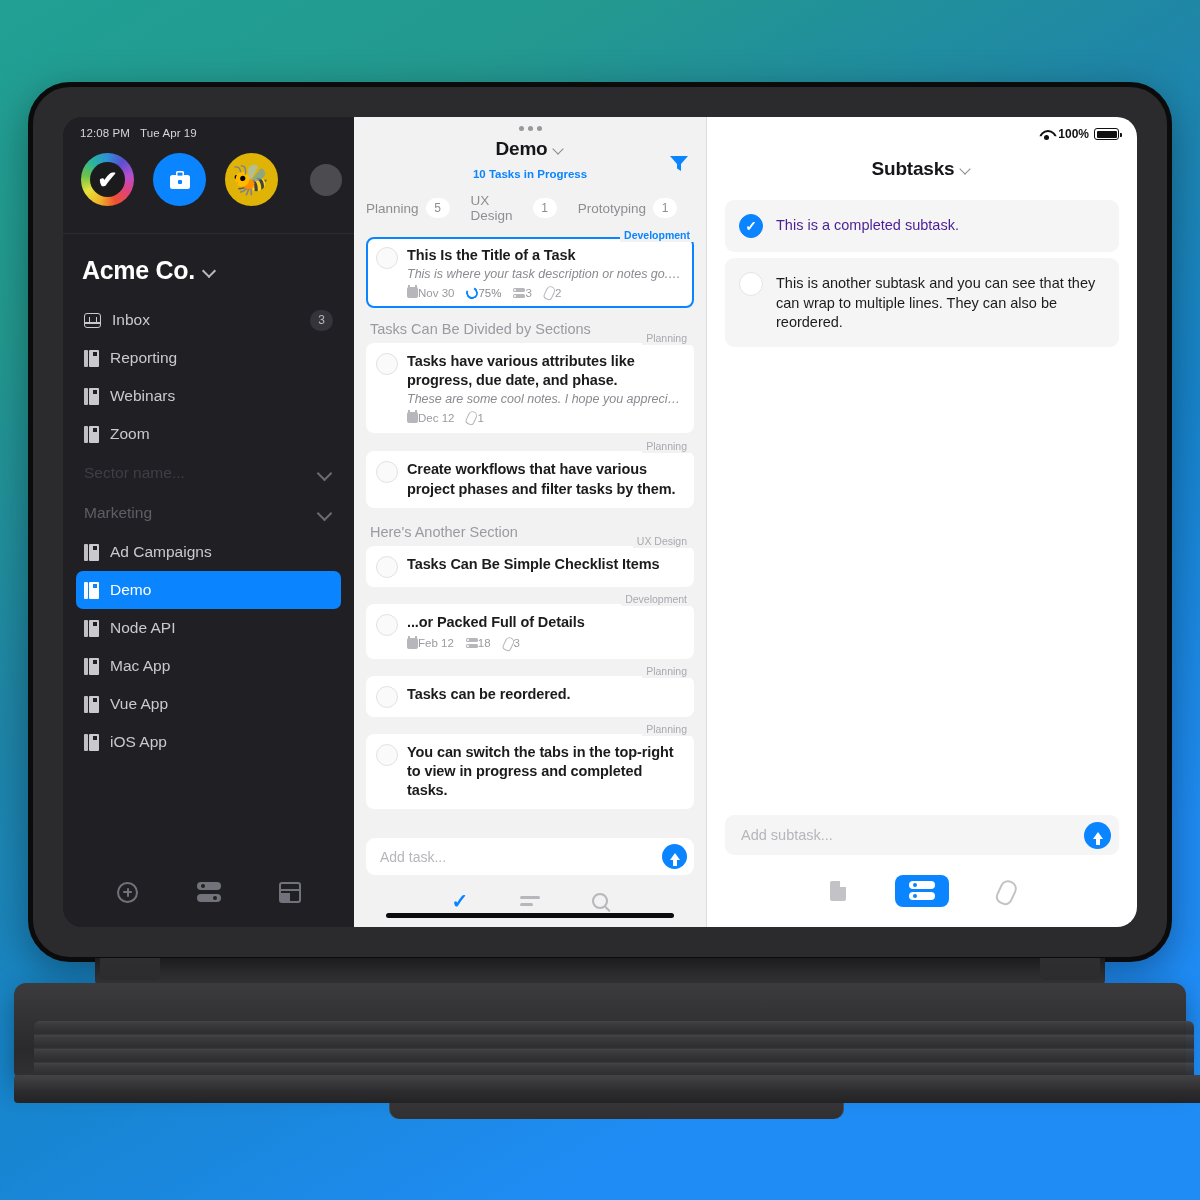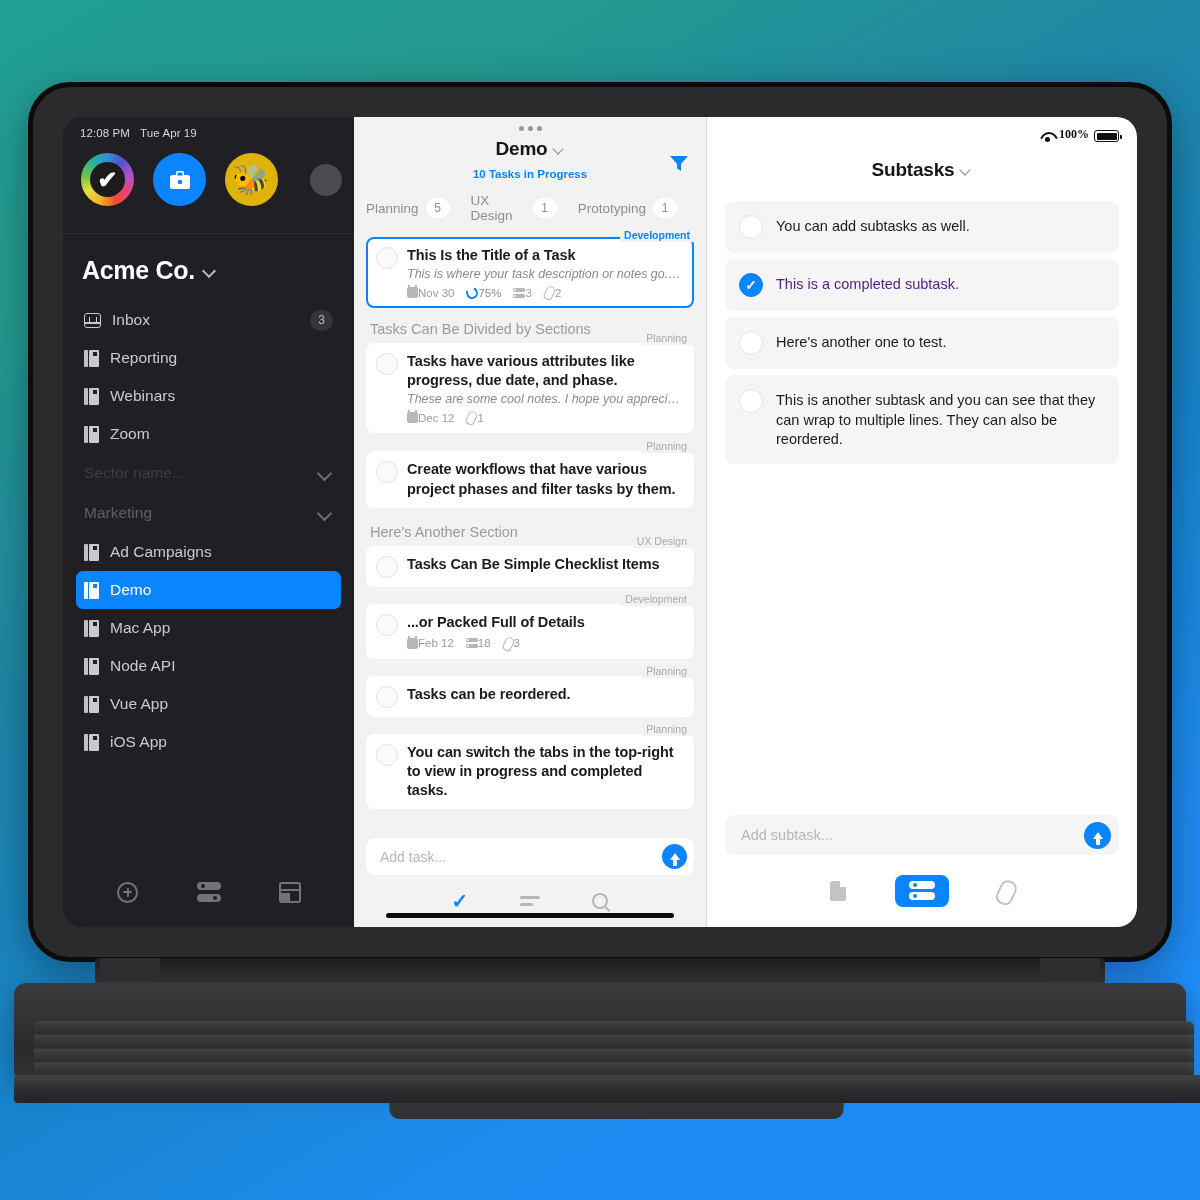--- a/index.html
+++ b/index.html
@@ -304,22 +304,22 @@
   .home-ind {
     position:absolute; left:50%; transform:translateX(-50%); bottom:9px;
     width:288px; height:5px; border-radius:3px; background:#0d0d0f;
   }
 
   
   .rightpanel {
     flex:1 1 auto; background:#fff; display:flex; flex-direction:column; position:relative;
   }
   .r-status {
-    display:flex; align-items:flex-end; justify-content:flex-end; gap:5px;
-    padding: 10px 18px 0 0; font-size:12px; font-weight:bold; color:#111;font-family:Liberation Serif, serif;
+    display:flex; align-items:center; justify-content:flex-end; gap:5px;
+    padding: 10px 18px 0 0; font-size:12px; font-weight:bold; color:#111;
   }
   .wifi { width:14px; height:11px; position:relative; }
   .wifi::before {
     content:""; position:absolute; left:0; top:1px; width:14px; height:14px;
     border:2.2px solid #111; border-radius:50%;
     clip-path: polygon(0 0, 100% 0, 100% 38%, 0 38%);
   }
   .wifi::after {
     content:""; position:absolute; left:4.5px; top:6px; width:5px; height:5px;
     border-radius:50%; background:#111;
@@ -457,27 +457,27 @@
           <div class="nav-item active">
             <span class="icon-doc">
                 <i></i>
               </span>
             <span>Demo</span>
           </div>
           <div class="nav-item">
             <span class="icon-doc">
                 <i></i>
               </span>
+            <span>Node API</span>
+          </div>
+          <div class="nav-item">
+            <span class="icon-doc">
+                <i></i>
+              </span>
             <span>Mac App</span>
-          </div>
-          <div class="nav-item">
-            <span class="icon-doc">
-                <i></i>
-              </span>
-            <span>Node API</span>
           </div>
           <div class="nav-item">
             <span class="icon-doc">
                 <i></i>
               </span>
             <span>Vue App</span>
           </div>
           <div class="nav-item">
             <span class="icon-doc">
                 <i></i>
@@ -698,30 +698,22 @@
 
         <div class="r-title">
           <span class="t">
             <span>Subtasks</span>
             <span class="chev"></span>
           </span>
         </div>
 
         <div class="sublist">
           <div class="subrow">
-            <span class="radio"></span>
-            <span class="txt">You can add subtasks as well.</span>
-          </div>
-          <div class="subrow">
             <span class="radio done">✓</span>
             <span class="txt done">This is a completed subtask.</span>
-          </div>
-          <div class="subrow">
-            <span class="radio"></span>
-            <span class="txt">Here's another one to test.</span>
           </div>
           <div class="subrow">
             <span class="radio"></span>
             <span class="txt">This is another subtask and you can see that they can wrap to multiple lines. They can also be reordered.</span>
           </div>
         </div>
 
         <div class="r-addbar">
           <input placeholder="Add subtask..." style="">
           <span class="send-btn">

